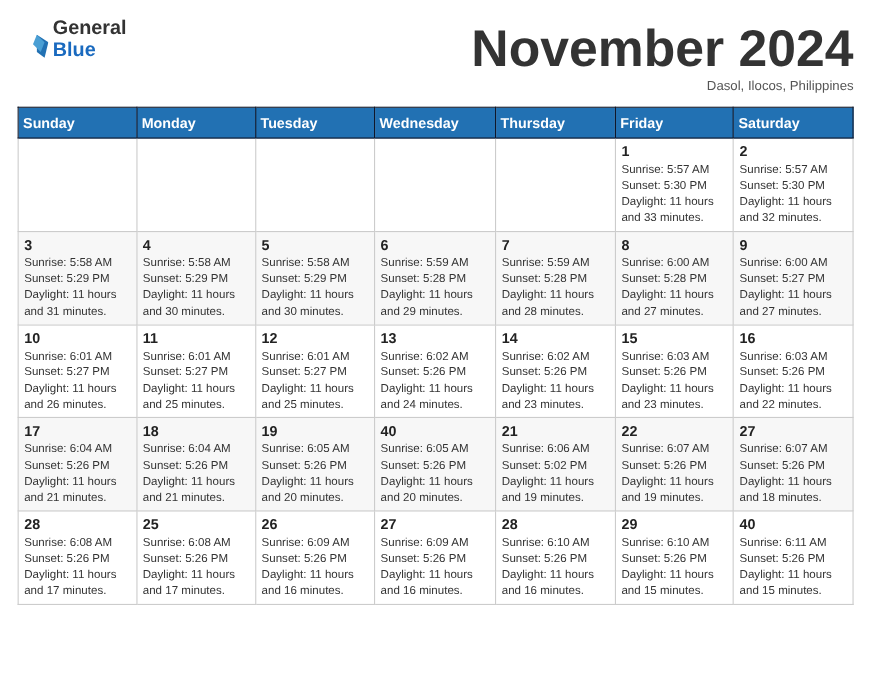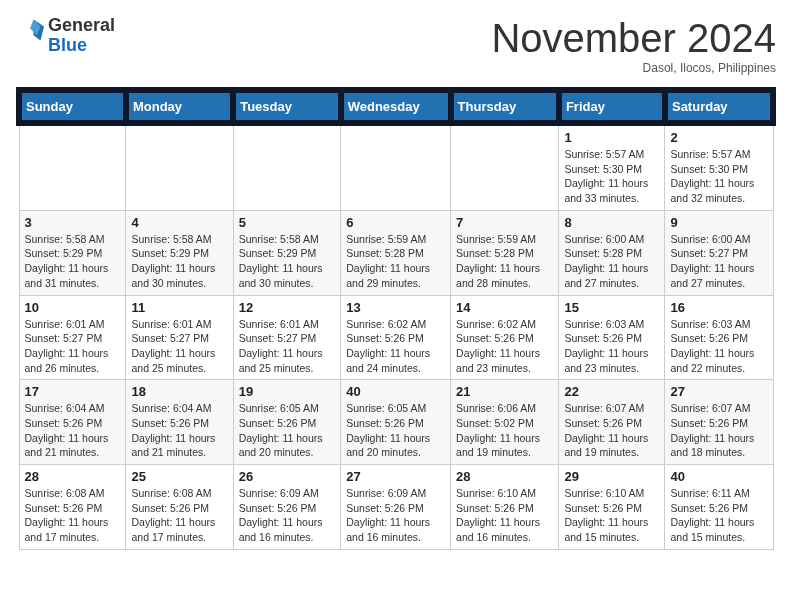--- a/index.html
+++ b/index.html
@@ -11,59 +11,59 @@
       padding: 16px;
     }
     .header {
       display: flex;
       justify-content: space-between;
       align-items: flex-start;
       margin-bottom: 12px;
     }
     .logo {
       display: flex;
-      align-items: flex-start;
+      align-items: flex-end;
       gap: 4px;
     }
     .logo-text {
       font-size: 18px;
       font-weight: bold;
       line-height: 1.1;
     }
     .logo-general { color: #333; }
     .logo-blue { color: #1a6abf; }
     .logo-icon {
       width: 28px;
       height: 28px;
     }
     .title-block {
       text-align: right;
     }
     .month-title {
-      font-size: 40px;
-      font-weight: normal;
+      font-size: 47px;
+      font-weight: bold;
       color: #333;
     }
     .location-title {
       font-size: 12px;
       color: #555;
     }
     table {
       width: 100%;
       border-collapse: collapse;
       font-size: 11px;
     }
     thead tr th {
       background-color: #2271b3;
       color: #fff;
       padding: 6px 4px;
       text-align: left;
       font-size: 13px;
       font-weight: bold;
-      border: 6px solid #0f172a;
+      border: 1px solid #0f172a;
     }
     tbody tr td {
       border: 1px solid #ccc;
       vertical-align: top;
       padding: 4px 5px;
       width: 113px;
       height: 80px;
       background: #fff;
     }
     tbody tr:nth-child(even) td {

